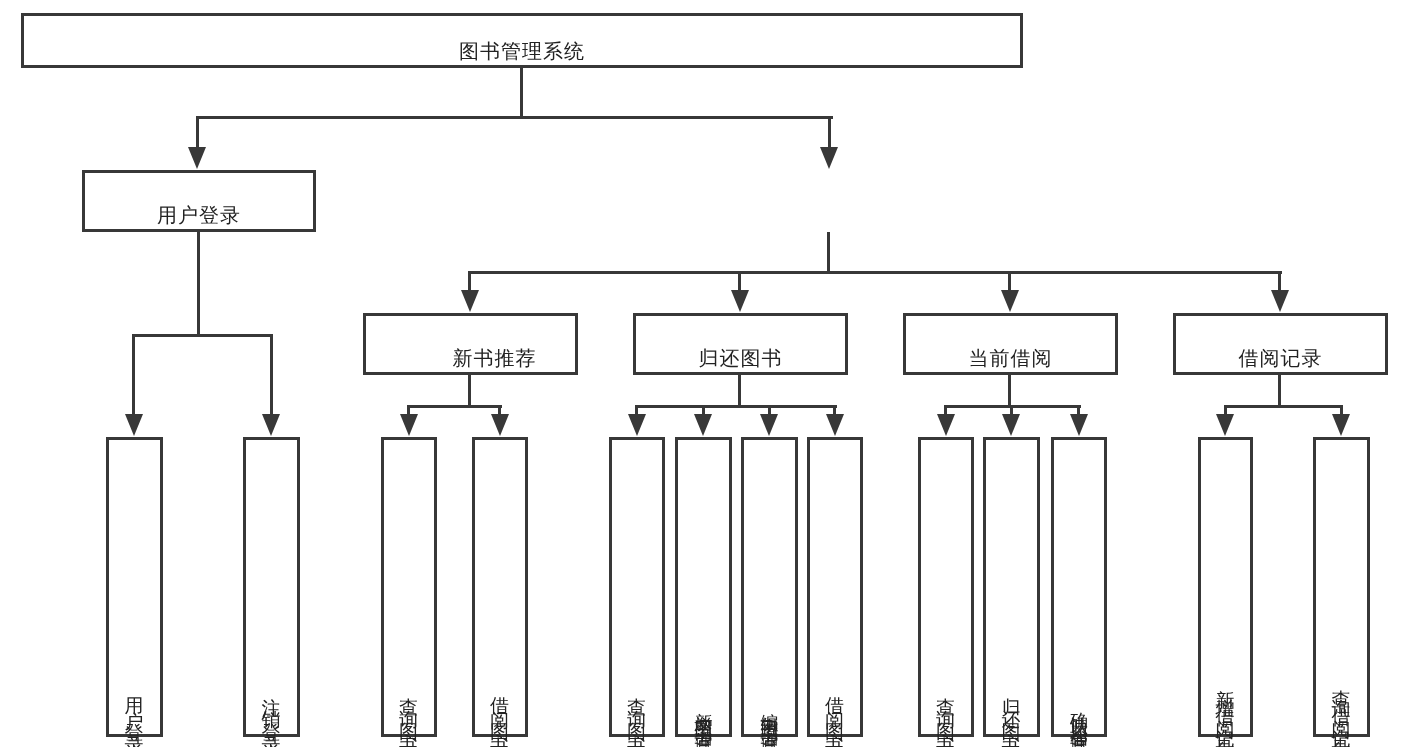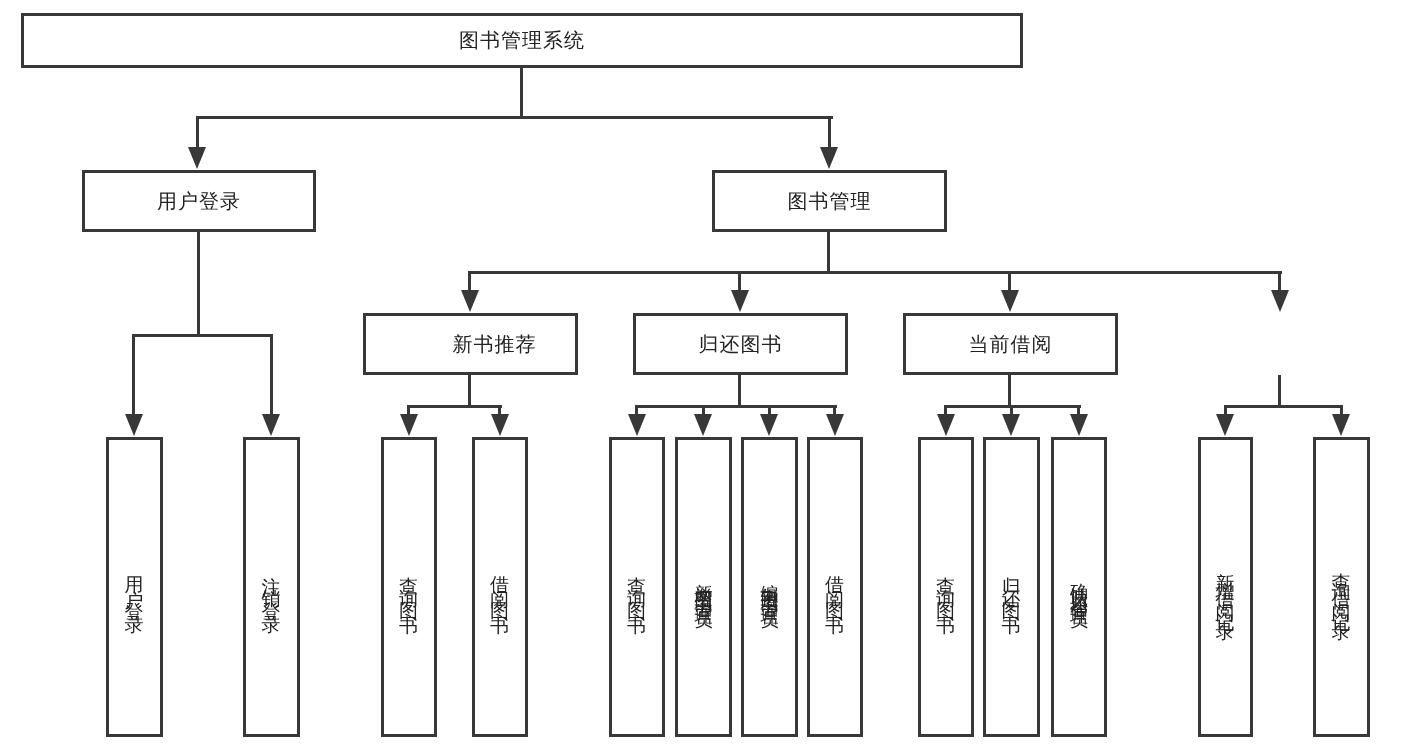--- a/index.html
+++ b/index.html
@@ -17,21 +17,21 @@
     background:#ffffff;
     font-family:"Liberation Sans","DejaVu Sans",sans-serif;
     color:var(--text);
     overflow:hidden;
   }
   .box{
     position:absolute;
     background:#ffffff;
     border:3px solid var(--line);
     display:flex;
-    align-items:center;
+    align-items:flex-end;
     justify-content:center;
   }
   .hbox{font-size:20px;letter-spacing:1px;}
   .leaf span{
     writing-mode:vertical-rl;
     text-orientation:mixed;
     font-size:19px;
     line-height:1;
     white-space:nowrap;
   }
@@ -68,23 +68,20 @@
   <div class="vl" style="left:520px;top:68px;height:50px;"></div>
   <div class="hl" style="left:196px;top:116px;width:637px;"></div>
   <div class="vl" style="left:196px;top:116px;height:34px;"></div>
   <div class="arr" style="left:188px;top:147px;"></div>
   <div class="vl" style="left:828px;top:116px;height:34px;"></div>
   <div class="arr" style="left:820px;top:147px;"></div>
 
   <div class="box hbox" style="left:82px;top:170px;width:234px;height:62px;">
     <span>用户登录</span>
   </div>
-  <div class="box hbox" style="left:712px;top:170px;width:235px;height:62px;">
-    <span>图书管理</span>
-  </div>
 
   <div class="vl" style="left:197px;top:232px;height:104px;"></div>
   <div class="hl" style="left:132px;top:334px;width:141px;"></div>
   <div class="vl" style="left:132px;top:334px;height:80px;"></div>
   <div class="arr" style="left:125px;top:414px;"></div>
   <div class="vl" style="left:270px;top:334px;height:80px;"></div>
   <div class="arr" style="left:262px;top:414px;"></div>
 
   <div class="vl" style="left:827px;top:232px;height:42px;"></div>
   <div class="hl" style="left:468px;top:271px;width:814px;"></div>
@@ -98,20 +95,23 @@
   <div class="arr" style="left:1271px;top:290px;"></div>
 
   <div class="box hbox" style="left:363px;top:313px;width:215px;height:62px;padding-left:48px;">
     <span>新书推荐</span>
   </div>
   <div class="box hbox" style="left:633px;top:313px;width:215px;height:62px;">
     <span>归还图书</span>
   </div>
   <div class="box hbox" style="left:903px;top:313px;width:215px;height:62px;">
     <span>当前借阅</span>
+  </div>
+  <div class="box hbox" style="left:1173px;top:313px;width:215px;height:62px;">
+    <span>借阅记录</span>
   </div>
 
   <div class="vl" style="left:468px;top:375px;height:32px;"></div>
   <div class="hl" style="left:407px;top:405px;width:95px;"></div>
   <div class="vl" style="left:407px;top:405px;height:11px;"></div>
   <div class="arr" style="left:400px;top:414px;"></div>
   <div class="vl" style="left:498px;top:405px;height:11px;"></div>
   <div class="arr" style="left:491px;top:414px;"></div>
 
   <div class="vl" style="left:738px;top:375px;height:32px;"></div>

